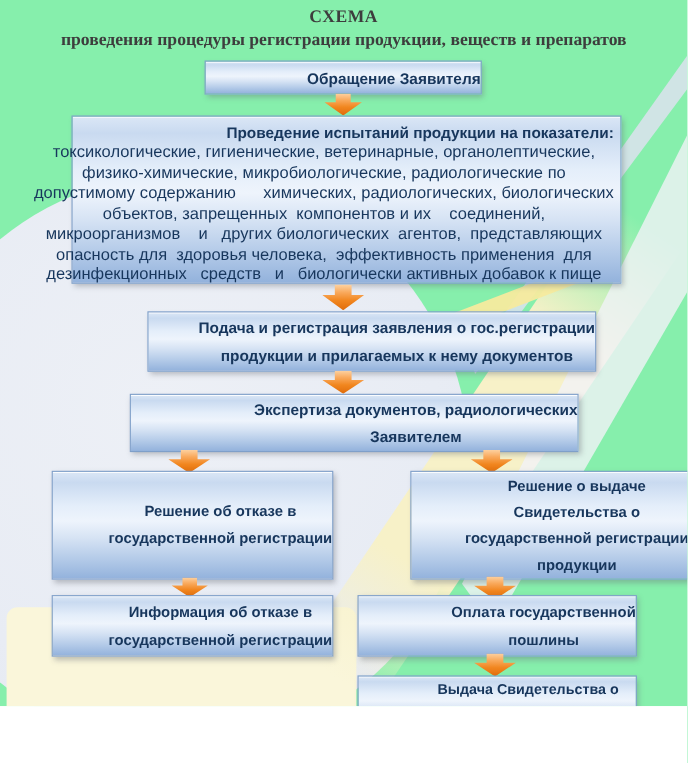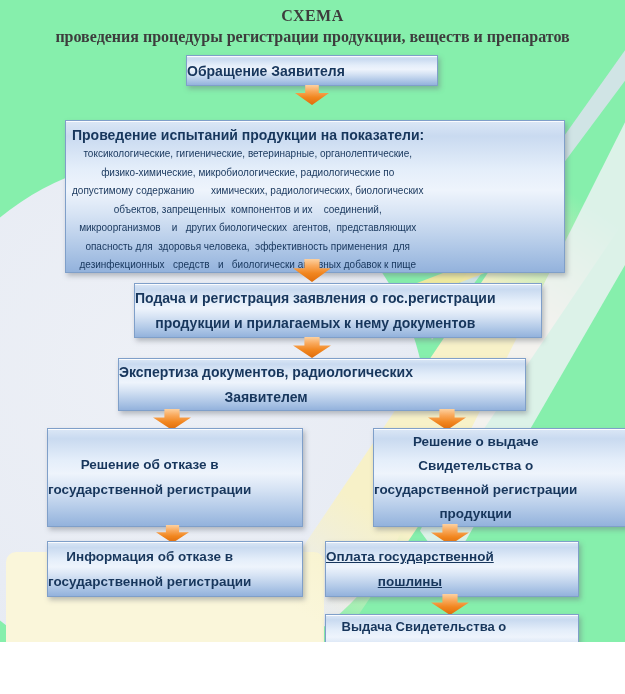--- a/index.html
+++ b/index.html
@@ -21,38 +21,38 @@
   .wm-wedge-2{left:420px;top:78px;width:205px;height:492px;background:#f1f3f8;opacity:.8;
     clip-path:polygon(100% 9%,100% 38%,14% 100%,0 92%);}
   
   .titles{position:absolute;left:0;top:5px;width:100%;text-align:center;z-index:3;
     font-family:"Liberation Serif",serif;font-weight:bold;color:#3d3d3d;}
   .title-1{font-size:16px;line-height:21px;letter-spacing:.5px;}
   .title-2{font-size:16px;line-height:21px;font-family:Liberation Serif, serif;}
   
   .node{
     position:absolute;z-index:2;box-sizing:border-box;
-    display:flex;flex-direction:column;align-items:flex-start;justify-content:center;
+    display:flex;flex-direction:column;align-items:flex-end;justify-content:center;
     text-align:center;color:#17365c;font-weight:bold;
     background:linear-gradient(180deg,#dbe7f6 0%,#c9daf0 10%,#e4eefa 32%,#eef4fc 46%,#d6e3f4 62%,#b3cae8 82%,#93b2dc 100%);
     border:1px solid #7f9fc9;
     box-shadow:2px 3px 5px rgba(110,115,125,.45), inset 0 1px 0 rgba(255,255,255,.85);
   }
   .lbl{white-space:pre-line;}
   .n1{left:186px;top:55px;width:252px;height:31px;font-size:14px;}
-  .n2{left:65px;top:105px;width:500px;height:153px;justify-content:flex-start;padding:4px 6px 0 6px;margin-top:15px;}
+  .n2{left:65px;top:105px;width:500px;height:153px;justify-content:flex-start;padding:4px 6px 0 6px;}
   .n2 .hdr{font-size:14px;line-height:20px;}
-  .n2 .bodytxt{font-weight:normal;font-size:10px;line-height:18.5px;white-space:pre;}
+  .n2 .bodytxt{font-weight:normal;font-size:15px;line-height:18.5px;white-space:pre;}
   .n3{left:118px;top:283px;width:408px;height:55px;font-size:14px;line-height:25px;margin-left:16px;}
   .n4{left:118px;top:358px;width:408px;height:53px;font-size:14px;line-height:25px;}
   .n5{left:47px;top:428px;width:256px;height:99px;font-size:13.5px;line-height:25px;
       justify-content:flex-start;padding-top:23px;}
   .n6{left:325px;top:428px;width:254px;height:99px;font-size:13.5px;line-height:24px;margin-left:48px;}
   .n7{left:47px;top:541px;width:256px;height:56px;font-size:13.5px;line-height:25px;}
-  .n8{left:325px;top:541px;width:254px;height:56px;font-size:13.5px;line-height:25px;text-decoration:underline;}
+  .n8{left:325px;top:541px;width:254px;height:56px;font-size:13.5px;line-height:25px;}
   .n9{left:325px;top:614px;width:254px;height:50px;font-size:13px;line-height:24px;}
   
   .arr{
     position:absolute;z-index:2;
     background:linear-gradient(180deg,#fdd1a0 0%,#f9a95c 30%,#f1861f 62%,#e06c0a 100%);
     clip-path:polygon(30% 0,70% 0,70% 40%,100% 40%,50% 100%,0 40%,30% 40%);
     filter:drop-shadow(0 0 .5px #b4590a) drop-shadow(1px 2px 1px rgba(150,110,70,.45));
   }
   .a1{left:295px;top:85px;width:34px;height:20px;}
   .a2{left:293px;top:259px;width:38px;height:23px;}

